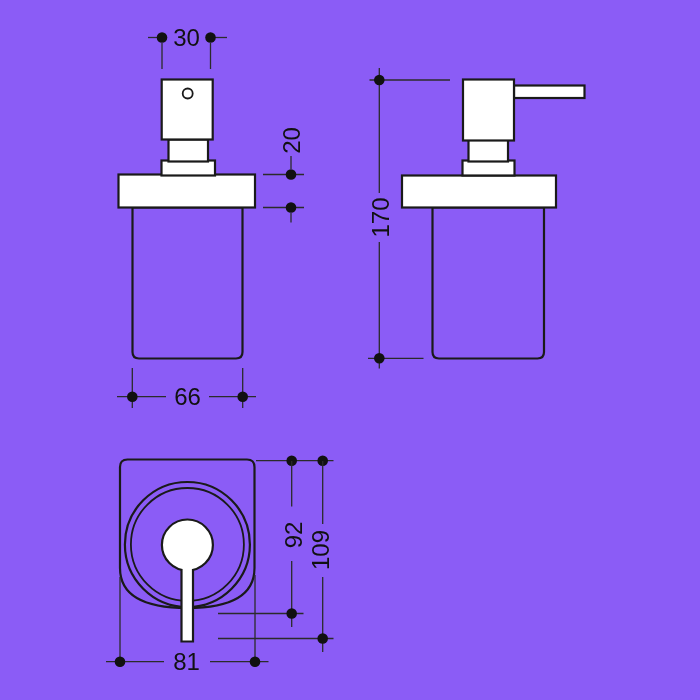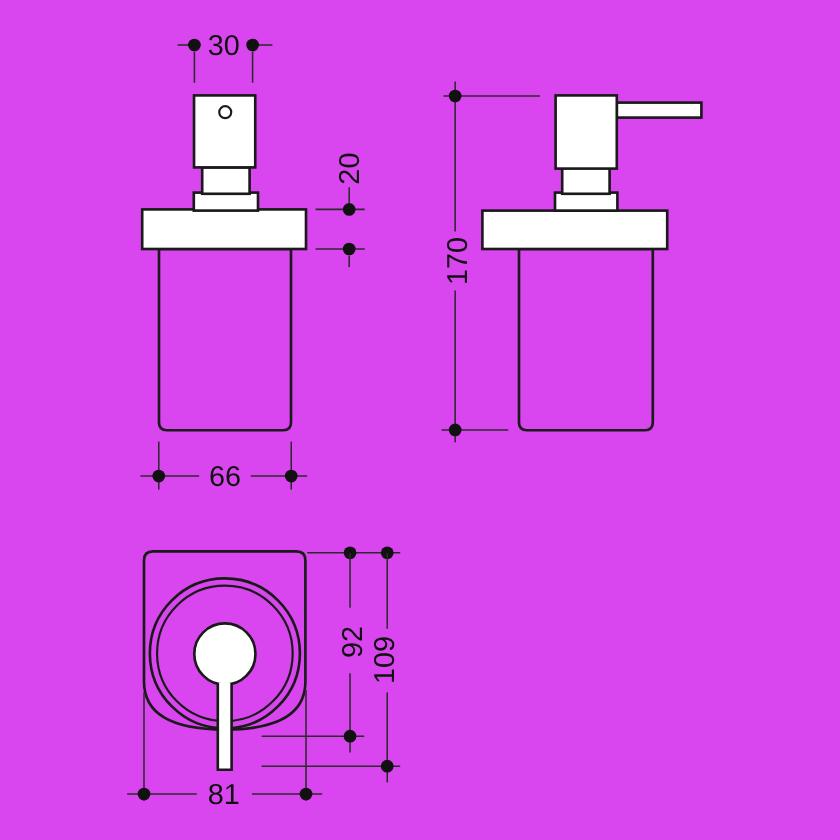--- a/index.html
+++ b/index.html
@@ -1,16 +1,16 @@
 <!DOCTYPE html>
 <html><head>
 <meta charset="utf-8">
 <style>
   html,body{margin:0;padding:0;background:#fff;}
-  .stage{position:relative;width:700px;height:700px;background:#d946ef;overflow:hidden;
+  .stage{position:relative;width:700px;height:700px;background:#8b5cf6;overflow:hidden;
          font-family:"Liberation Sans", sans-serif;}
   svg{display:block;}
   .obj{fill:none;stroke:#1a1a1a;stroke-width:2.2;stroke-linejoin:miter;}
   .obj-fill{fill:#ffffff;stroke:#1a1a1a;stroke-width:2.2;stroke-linejoin:miter;}
   .ring{fill:none;stroke:#1a1a1a;stroke-width:1.8;}
   .dim{fill:none;stroke:#2b2b2b;stroke-width:1.3;}
   .dot{fill:#111111;stroke:none;}
   .dim-text{font-family:"Liberation Sans", sans-serif;font-size:24px;fill:#111111;
             text-anchor:middle;}
 </style>

